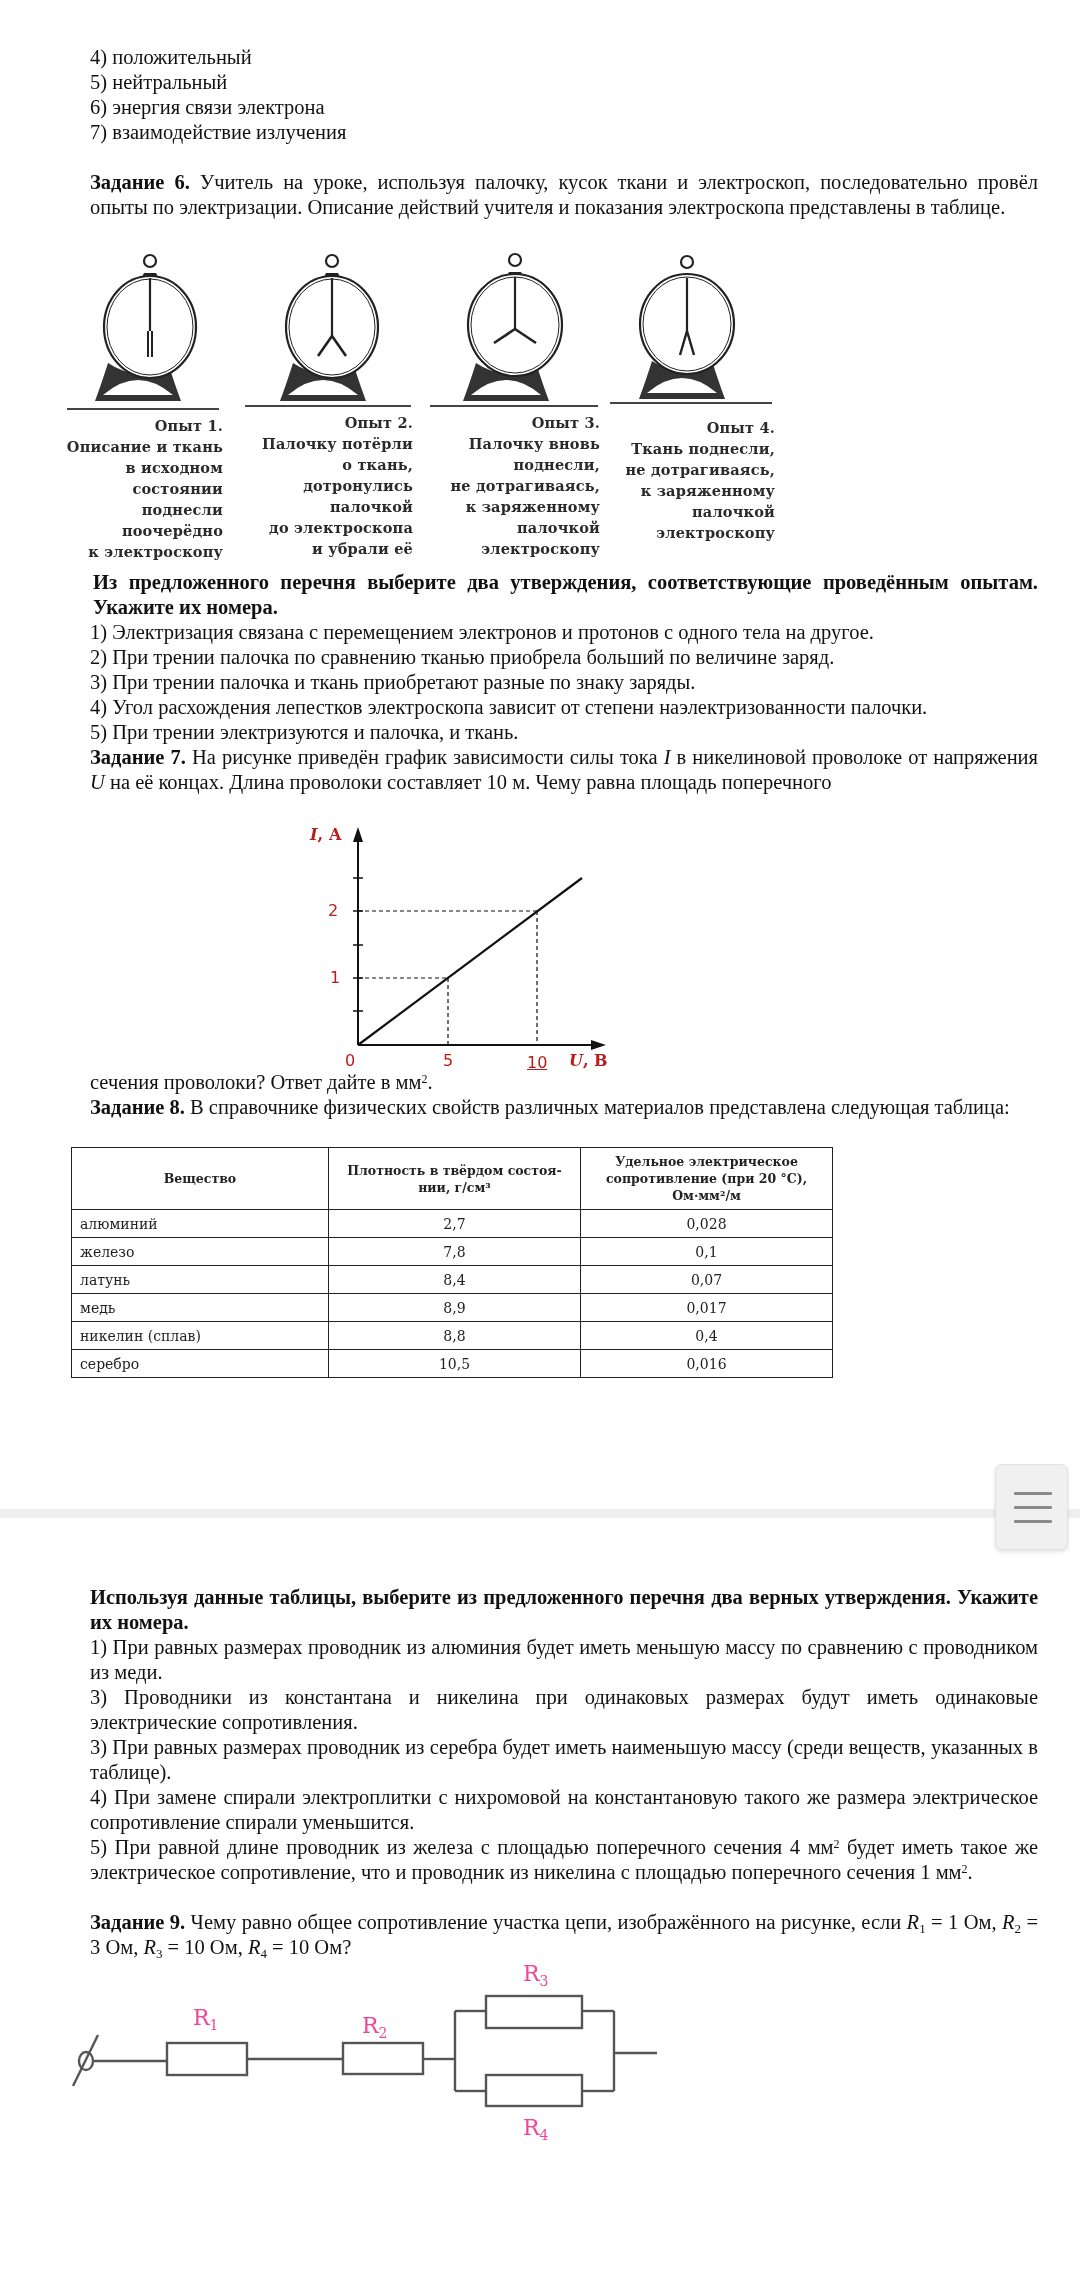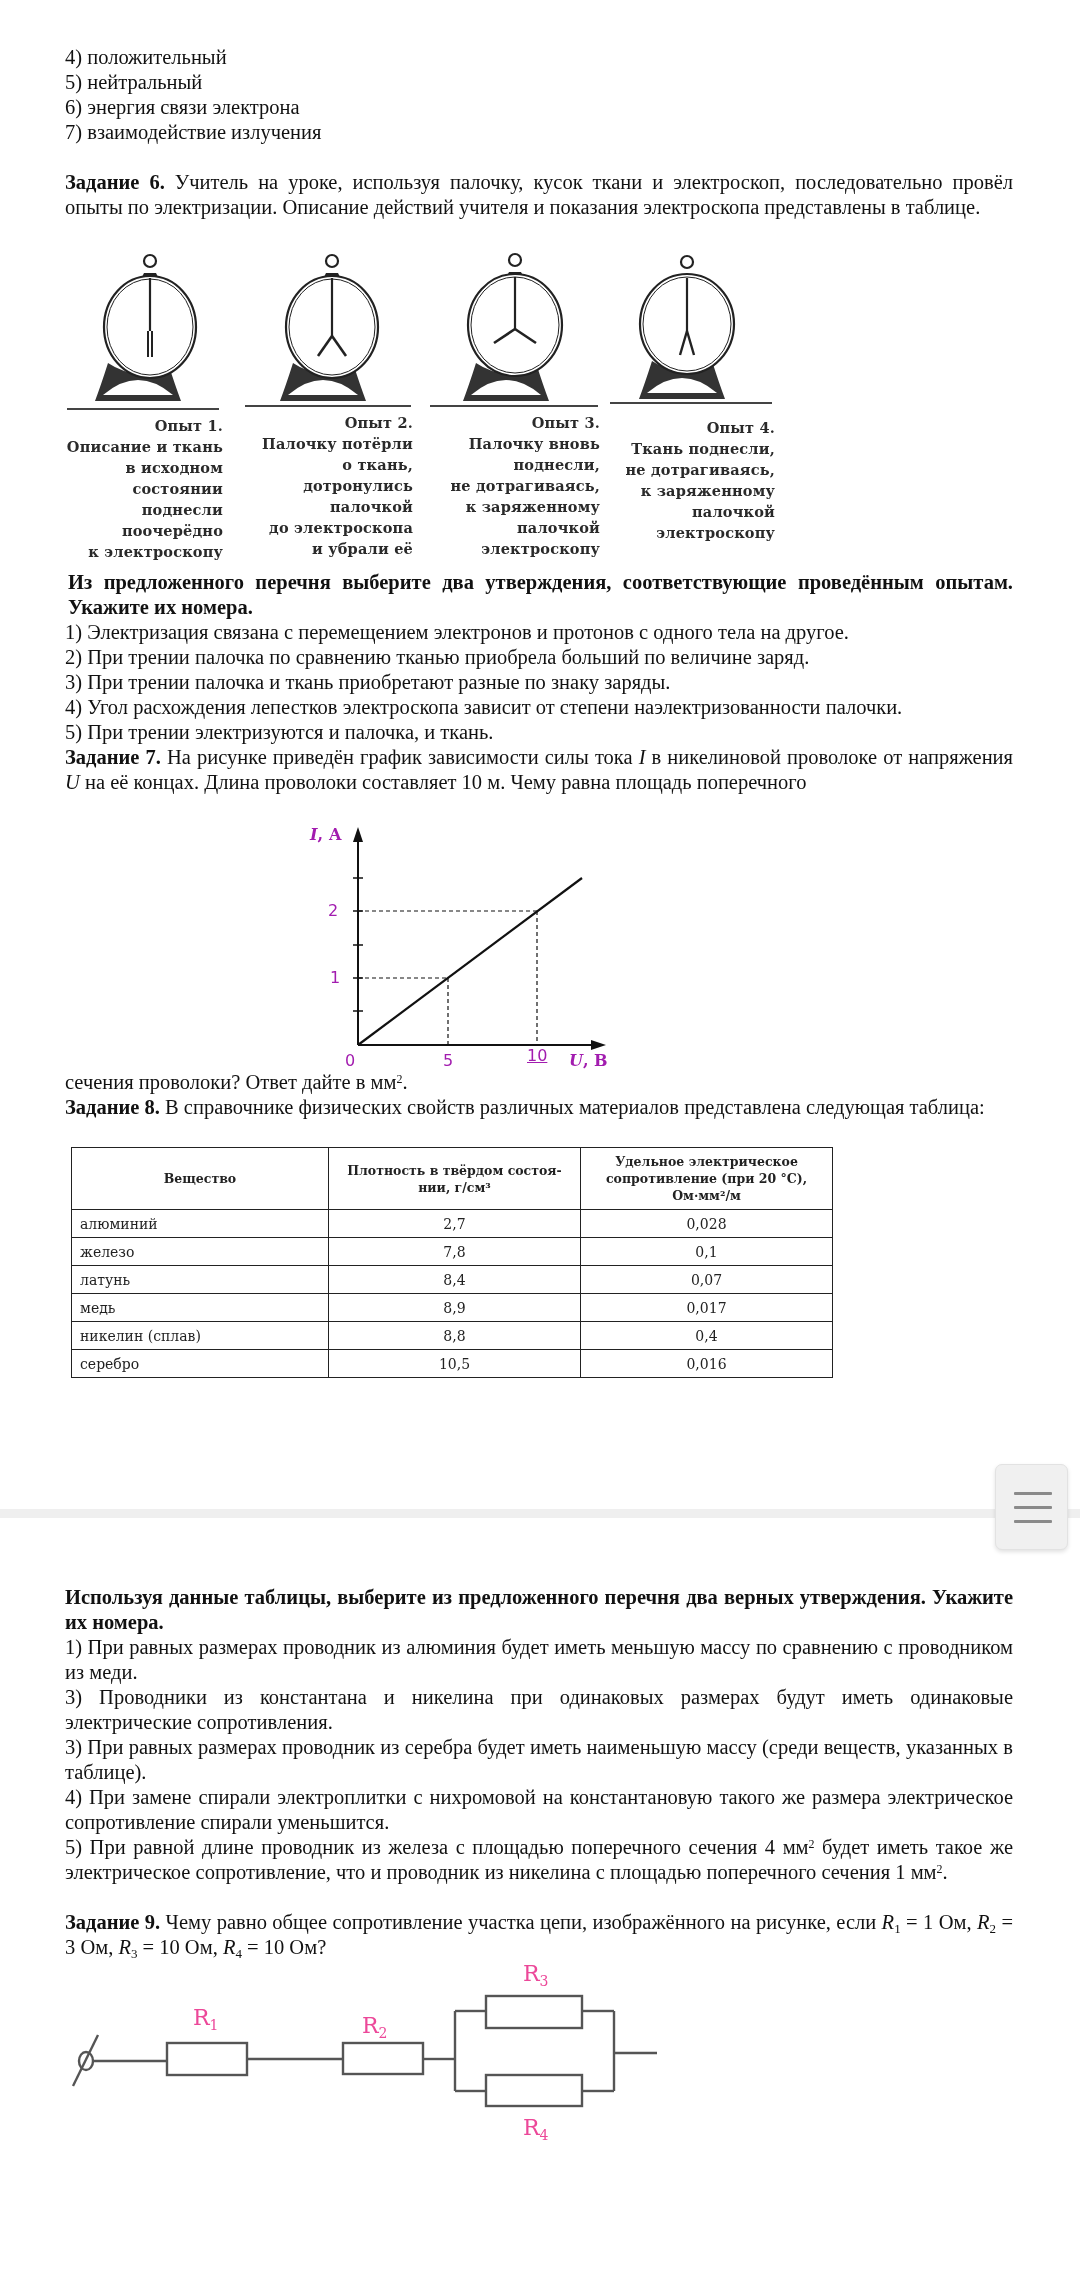--- a/index.html
+++ b/index.html
@@ -1,36 +1,36 @@
 <!DOCTYPE html>
 <html><head>
 <meta charset="utf-8">
 <style>
   html, body { margin:0; padding:0; background:#ffffff; }
   body { width:1080px; height:2280px; position:relative; overflow:hidden;
          font-family:"Liberation Serif","DejaVu Serif",serif; color:#111; }
   .abs { position:absolute; }
-  .txt { font-size:20.5px; line-height:25px; }
+  .txt { font-size:20.5px; line-height:25px;margin-left:25px; }
   .just { text-align:justify; text-align-last:left; }
   .para { left:65px; width:948px; }
   b.lbl { font-weight:bold; }
   .bold { font-weight:bold; }
   .line { display:block; white-space:nowrap; }
 
   
   .panel { position:absolute; top:245px; height:320px; }
   .panel svg { position:absolute; left:0; top:0; }
   .cap { position:absolute; left:0; right:0; top:170px; text-align:right;
          font-family:"DejaVu Serif","Liberation Serif",serif; font-size:14.5px; line-height:21px;
          color:#2a2a2a; font-weight:bold; letter-spacing:0.2px; }
 
   
   .graph { left:290px; top:815px; width:360px; height:265px; }
   .glabel { position:absolute; font-family:"DejaVu Sans","Liberation Sans",sans-serif;
-            font-size:16px; color:#a21caf; }
+            font-size:16px; color:#b91c1c; }
   .gital { font-family:"DejaVu Serif","Liberation Serif",serif; font-style:italic; font-weight:bold; }
 
   
   table.props { position:absolute; left:71px; top:1147px; width:762px; border-collapse:collapse;
                 font-family:"DejaVu Serif","Liberation Serif",serif; color:#222; }
   table.props th, table.props td { border:1.6px solid #222; }
   table.props th { height:61px; font-size:12.5px; font-weight:bold; line-height:17px; padding:0 6px; }
   table.props td { height:27px; font-size:14px; padding:0 8px; }
   table.props td.c { text-align:center; }
   table.props td.l { text-align:left; }
@@ -192,21 +192,21 @@
     <line x1="68" y1="96" x2="247" y2="96" stroke="#111" stroke-width="1.2" stroke-dasharray="4,3"></line>
     <line x1="247" y1="96" x2="247" y2="230" stroke="#111" stroke-width="1.2" stroke-dasharray="4,3"></line>
 
     <line x1="68" y1="230" x2="292" y2="63" stroke="#111" stroke-width="2.2"></line>
   </svg>
   <span class="glabel gital" style="left:20px;top:10px;"><span>I</span><span style="font-style:normal">, А</span></span>
   <span class="glabel" style="left:38px;top:86px;">2</span>
   <span class="glabel" style="left:40px;top:153px;">1</span>
   <span class="glabel" style="left:55px;top:236px;">0</span>
   <span class="glabel" style="left:153px;top:236px;">5</span>
-  <span class="glabel" style="left:237px;top:231px;text-decoration:underline;">10</span>
+  <span class="glabel" style="left:237px;top:238px;text-decoration:underline;">10</span>
   <span class="glabel gital" style="left:279px;top:236px;"><span>U</span><span style="font-style:normal">, В</span></span>
 </div>
 
 <div class="abs txt para" style="top:1070px;">
   <span>сечения проволоки? Ответ дайте в мм</span><sup>2</sup><span>.</span>
 </div>
 
 <div class="abs txt para just" style="top:1095px;">
   <b class="lbl">Задание 8.</b><span> В справочнике физических свойств различных материалов представлена следующая таблица:</span>
 </div>

